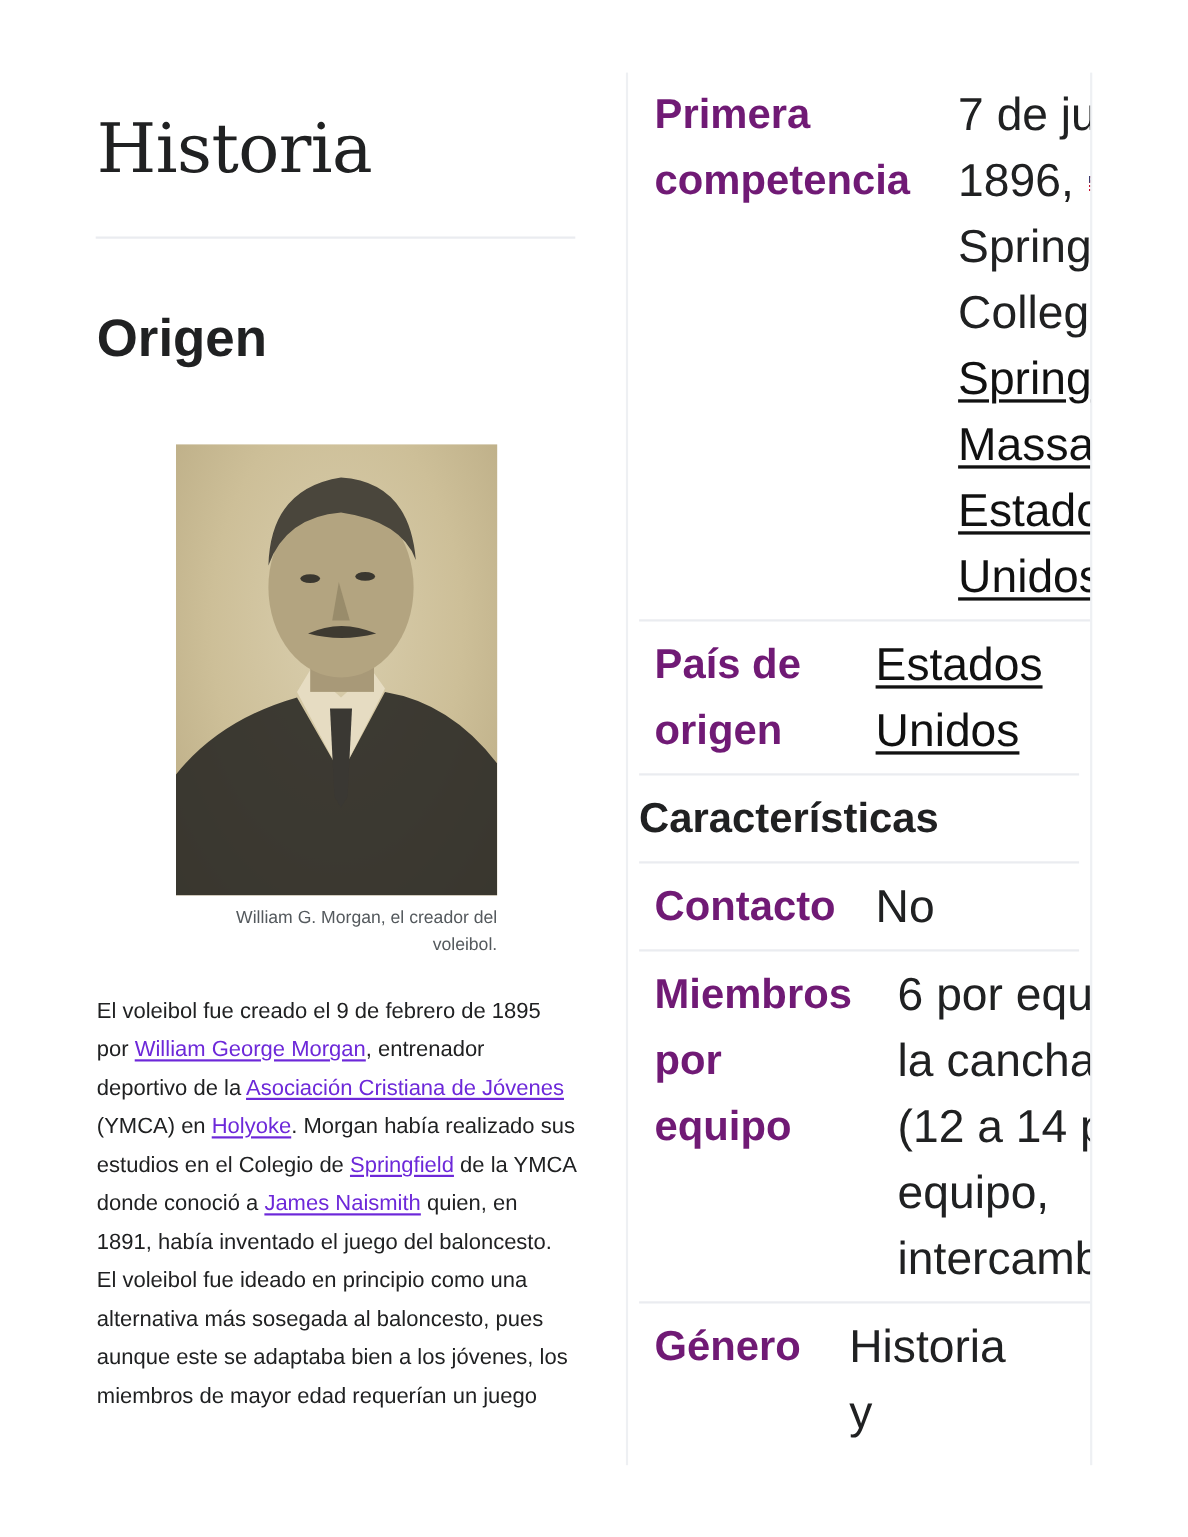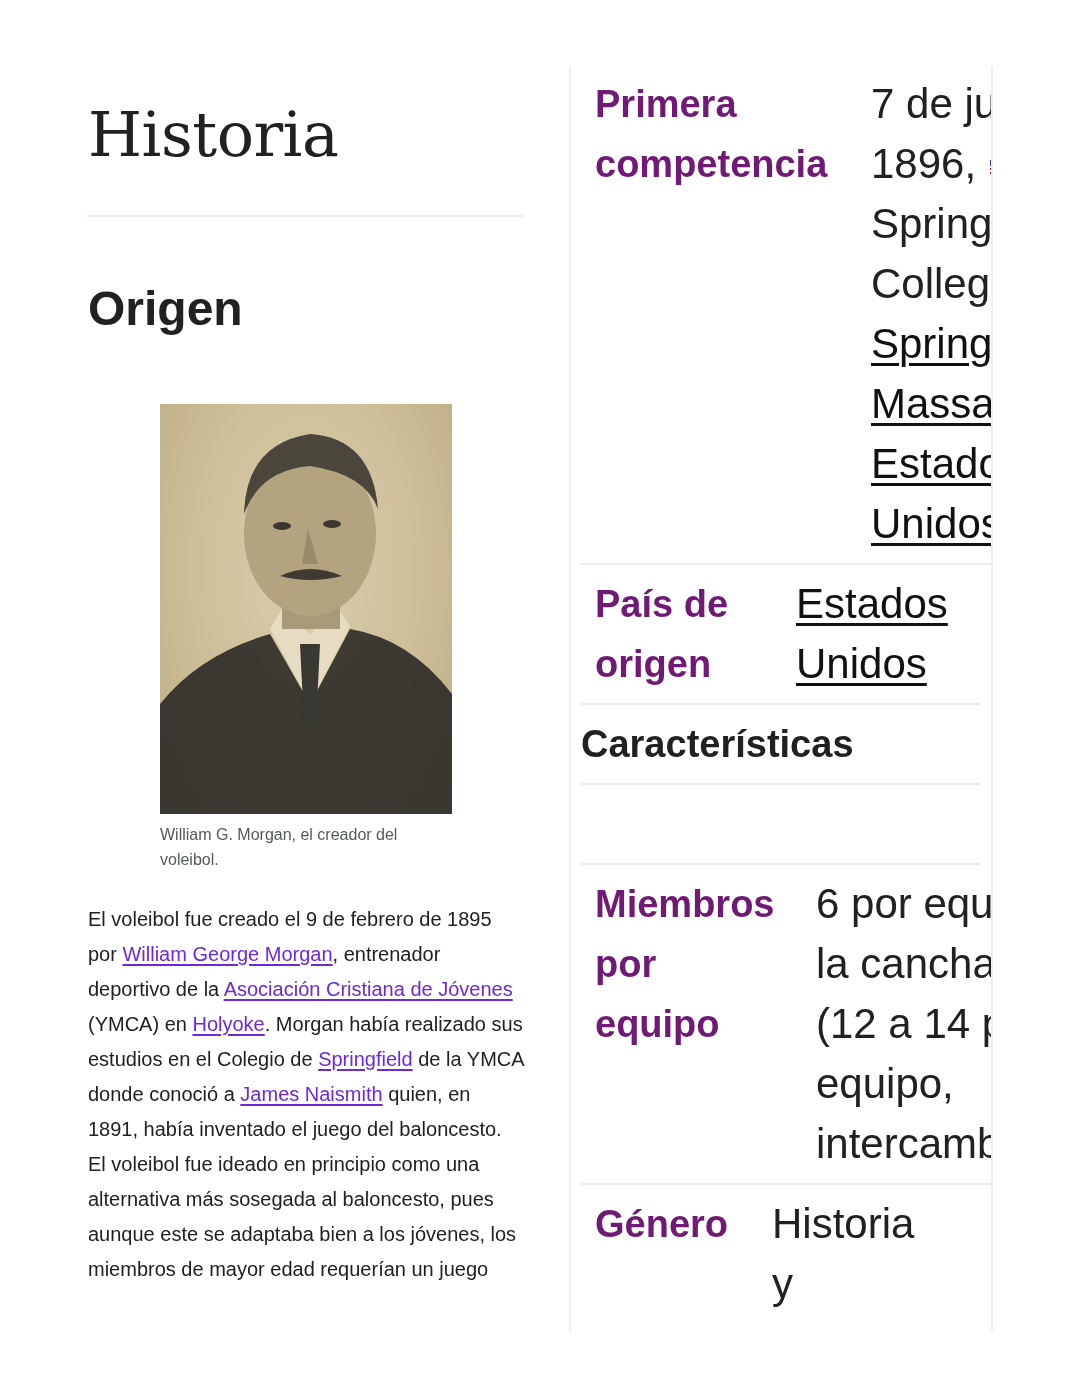--- a/index.html
+++ b/index.html
@@ -10,21 +10,21 @@
       font-family: "DejaVu Serif", serif; font-size: 62px; font-weight: normal;
       color: #202122; letter-spacing: -0.5px; line-height: 1.2;
     }
     .title-divider { position: absolute; left: 87px; top: 215px; width: 436px; height: 2px; background: #eaecf0; }
     .section-heading {
       position: absolute; left: 88px; top: 280px;
       font-family: "Liberation Sans", sans-serif; font-weight: bold; font-size: 48px; color: #202122;
       line-height: 1.2;
     }
 
-    .figure { position: absolute; left: 160px; top: 404px; width: 292px; }
+    .figure { position: absolute; left: 160px; top: 404px; width: 292px; text-align: right; }
     .portrait {
       width: 292px; height: 410px; position: relative; overflow: hidden;
       background: radial-gradient(ellipse at 50% 40%, #d9ceae 0%, #cdbf98 55%, #b9aa83 100%);
     }
     .caption {
       margin-top: 8px; font-size: 16px; line-height: 25px; color: #54595d; width: 292px;
     }
 
     .body-text {
       position: absolute; left: 88px; top: 902px; width: 436px;
@@ -121,20 +121,24 @@
     <div class="value" style="left:215px;top:0;">
       <div><a href="#">Estados</a></div>
       <div><a href="#">Unidos</a></div>
     </div>
   </div>
   <div class="ib-sep" style="top:637px;width:400px;"></div>
 
   <div class="ib-header" style="top:648px;">Características</div>
   <div class="ib-sep" style="top:717px;width:400px;"></div>
 
+  <div class="ib-row" style="top:728px;height:60px;">
+    <div class="label" style="top:0;">Contacto</div>
+    <div class="value" style="left:215px;top:0;">No</div>
+  </div>
   <div class="ib-sep" style="top:797px;width:400px;"></div>
 
   <div class="ib-row" style="top:808px;height:300px;">
     <div class="label" style="top:0;">
       <div>Miembros</div>
       <div>por</div>
       <div>equipo</div>
     </div>
     <div class="value" style="left:235px;top:0;">
       <div>6 por equ</div>

